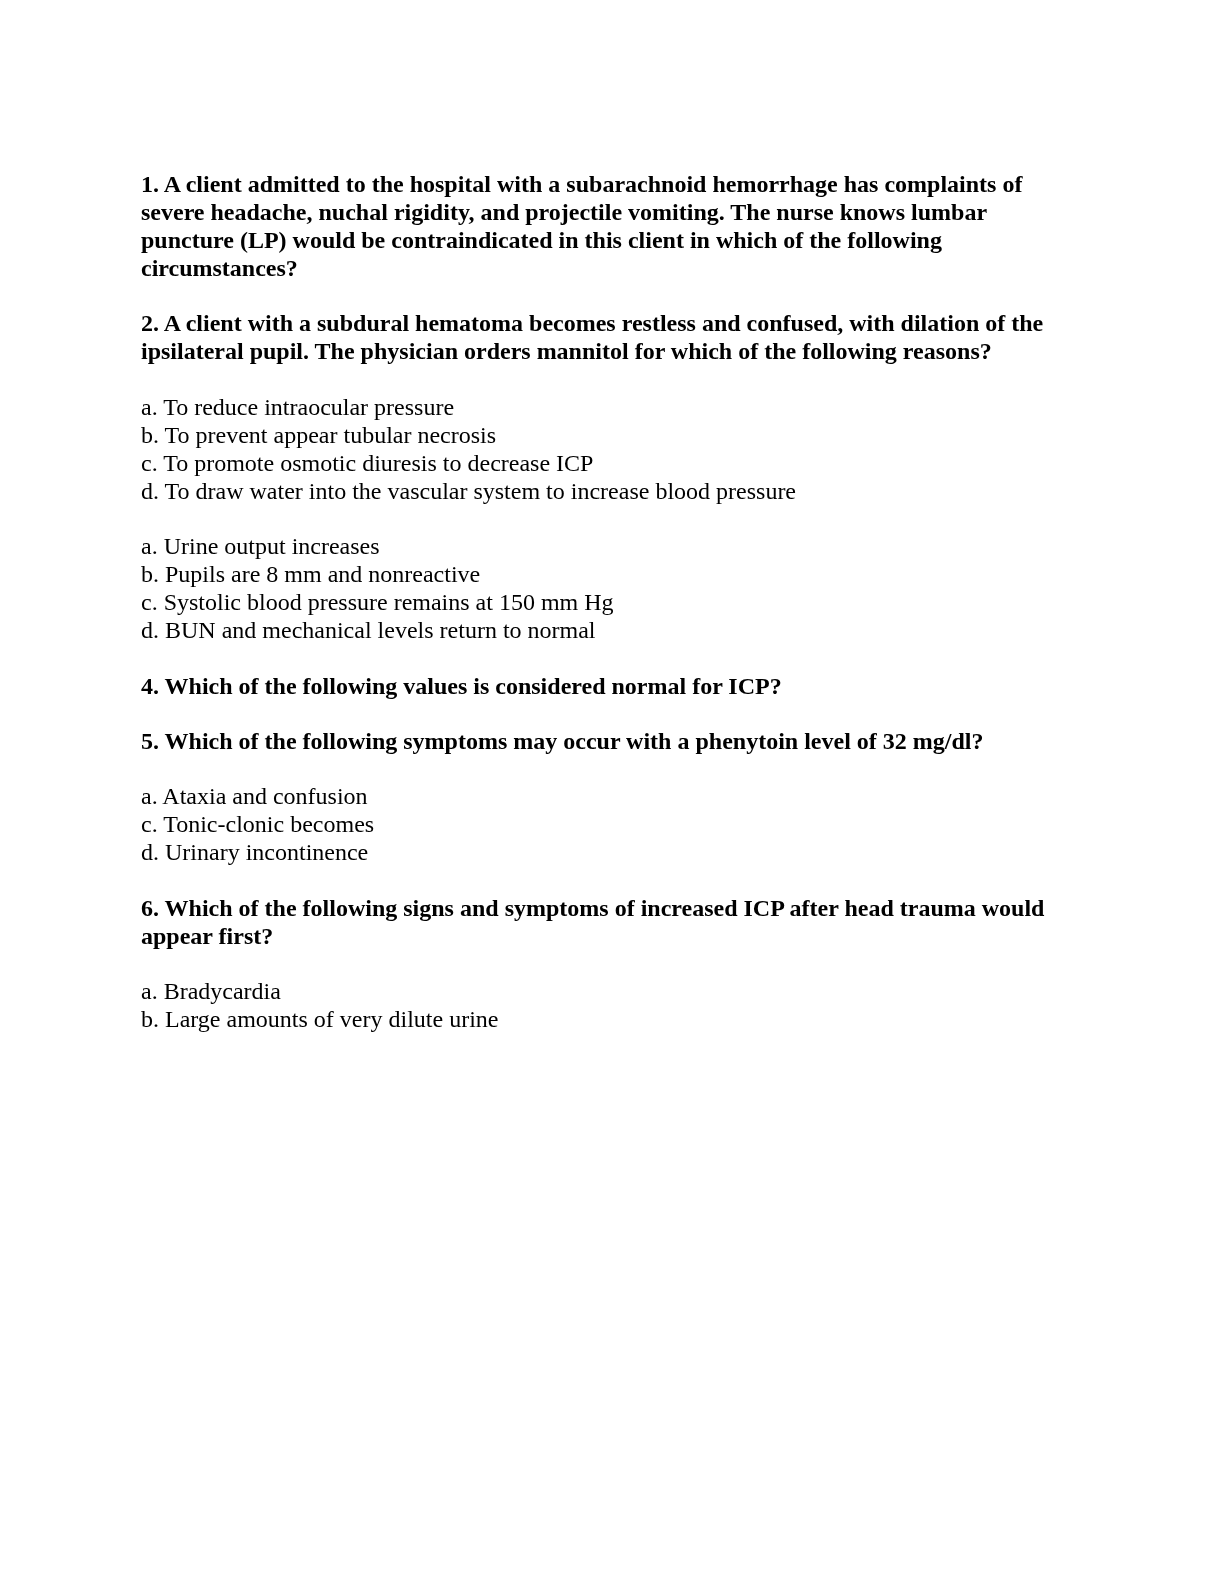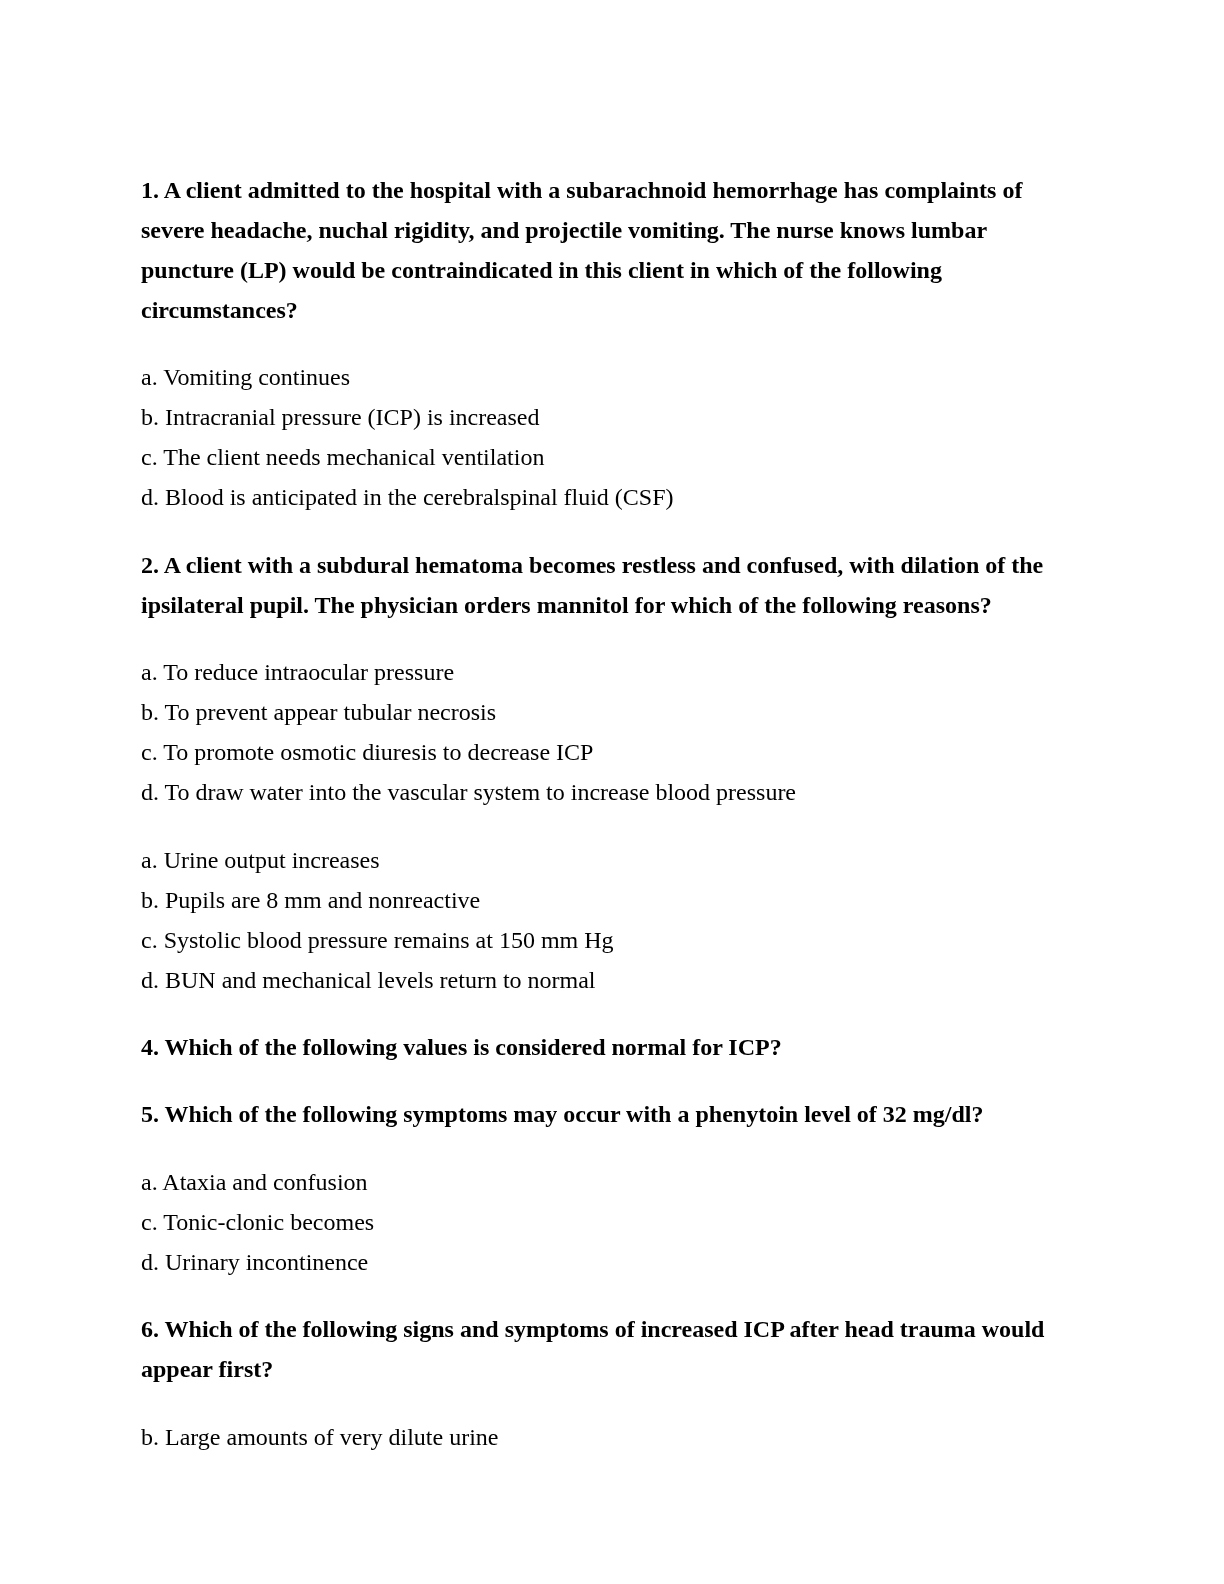--- a/index.html
+++ b/index.html
@@ -14,45 +14,39 @@
     font-family: "Liberation Serif", serif;
     color: #000000;
     overflow: hidden;
   }
   .doc-content {
     position: absolute;
     left: 141px;
     top: 170px;
     width: 944px;
     font-size: 24px;
-    line-height: 40px;
+    line-height: 28px;
   }
   .question { margin: 0; }
   .stem {
     font-weight: bold;
     margin: 0 0 27.4px 0;
   }
   .options {
     margin: 0 0 27.4px 0;
   }
   .option { margin: 0; }
 </style>
 </head>
 <body>
 
 <div class="doc-content">
   <div id="question-list">
   <div class="question">
     <p class="stem"><span>1.</span> <span>A client admitted to the hospital with a subarachnoid hemorrhage has complaints of severe headache, nuchal rigidity, and projectile vomiting. The nurse knows lumbar puncture (LP) would be contraindicated in this client in which of the following circumstances?</span></p>
-    <div class="options">
-          <div class="option">a. Vomiting continues</div>
-          <div class="option">b. Intracranial pressure (ICP) is increased</div>
-          <div class="option">c. The client needs mechanical ventilation</div>
-          <div class="option">d. Blood is anticipated in the cerebralspinal fluid (CSF)</div>
-        </div>
   </div>
 
   <div class="question">
     <p class="stem"><span>2.</span> <span>A client with a subdural hematoma becomes restless and confused, with dilation of the ipsilateral pupil. The physician orders mannitol for which of the following reasons?</span></p>
     <div class="options">
           <div class="option">a. To reduce intraocular pressure</div>
           <div class="option">b. To prevent appear tubular necrosis</div>
           <div class="option">c. To promote osmotic diuresis to decrease ICP</div>
           <div class="option">d. To draw water into the vascular system to increase blood pressure</div>
         </div>
@@ -76,17 +70,18 @@
     <div class="options">
           <div class="option">a. Ataxia and confusion</div>
           <div class="option">c. Tonic-clonic becomes</div>
           <div class="option">d. Urinary incontinence</div>
         </div>
   </div>
 
   <div class="question">
     <p class="stem"><span>6.</span> <span>Which of the following signs and symptoms of increased ICP after head trauma would appear first?</span></p>
     <div class="options">
+          <div class="option">a. Bradycardia</div>
           <div class="option">b. Large amounts of very dilute urine</div>
         </div>
   </div>
 </div>
 </div>
 
 </body></html>

